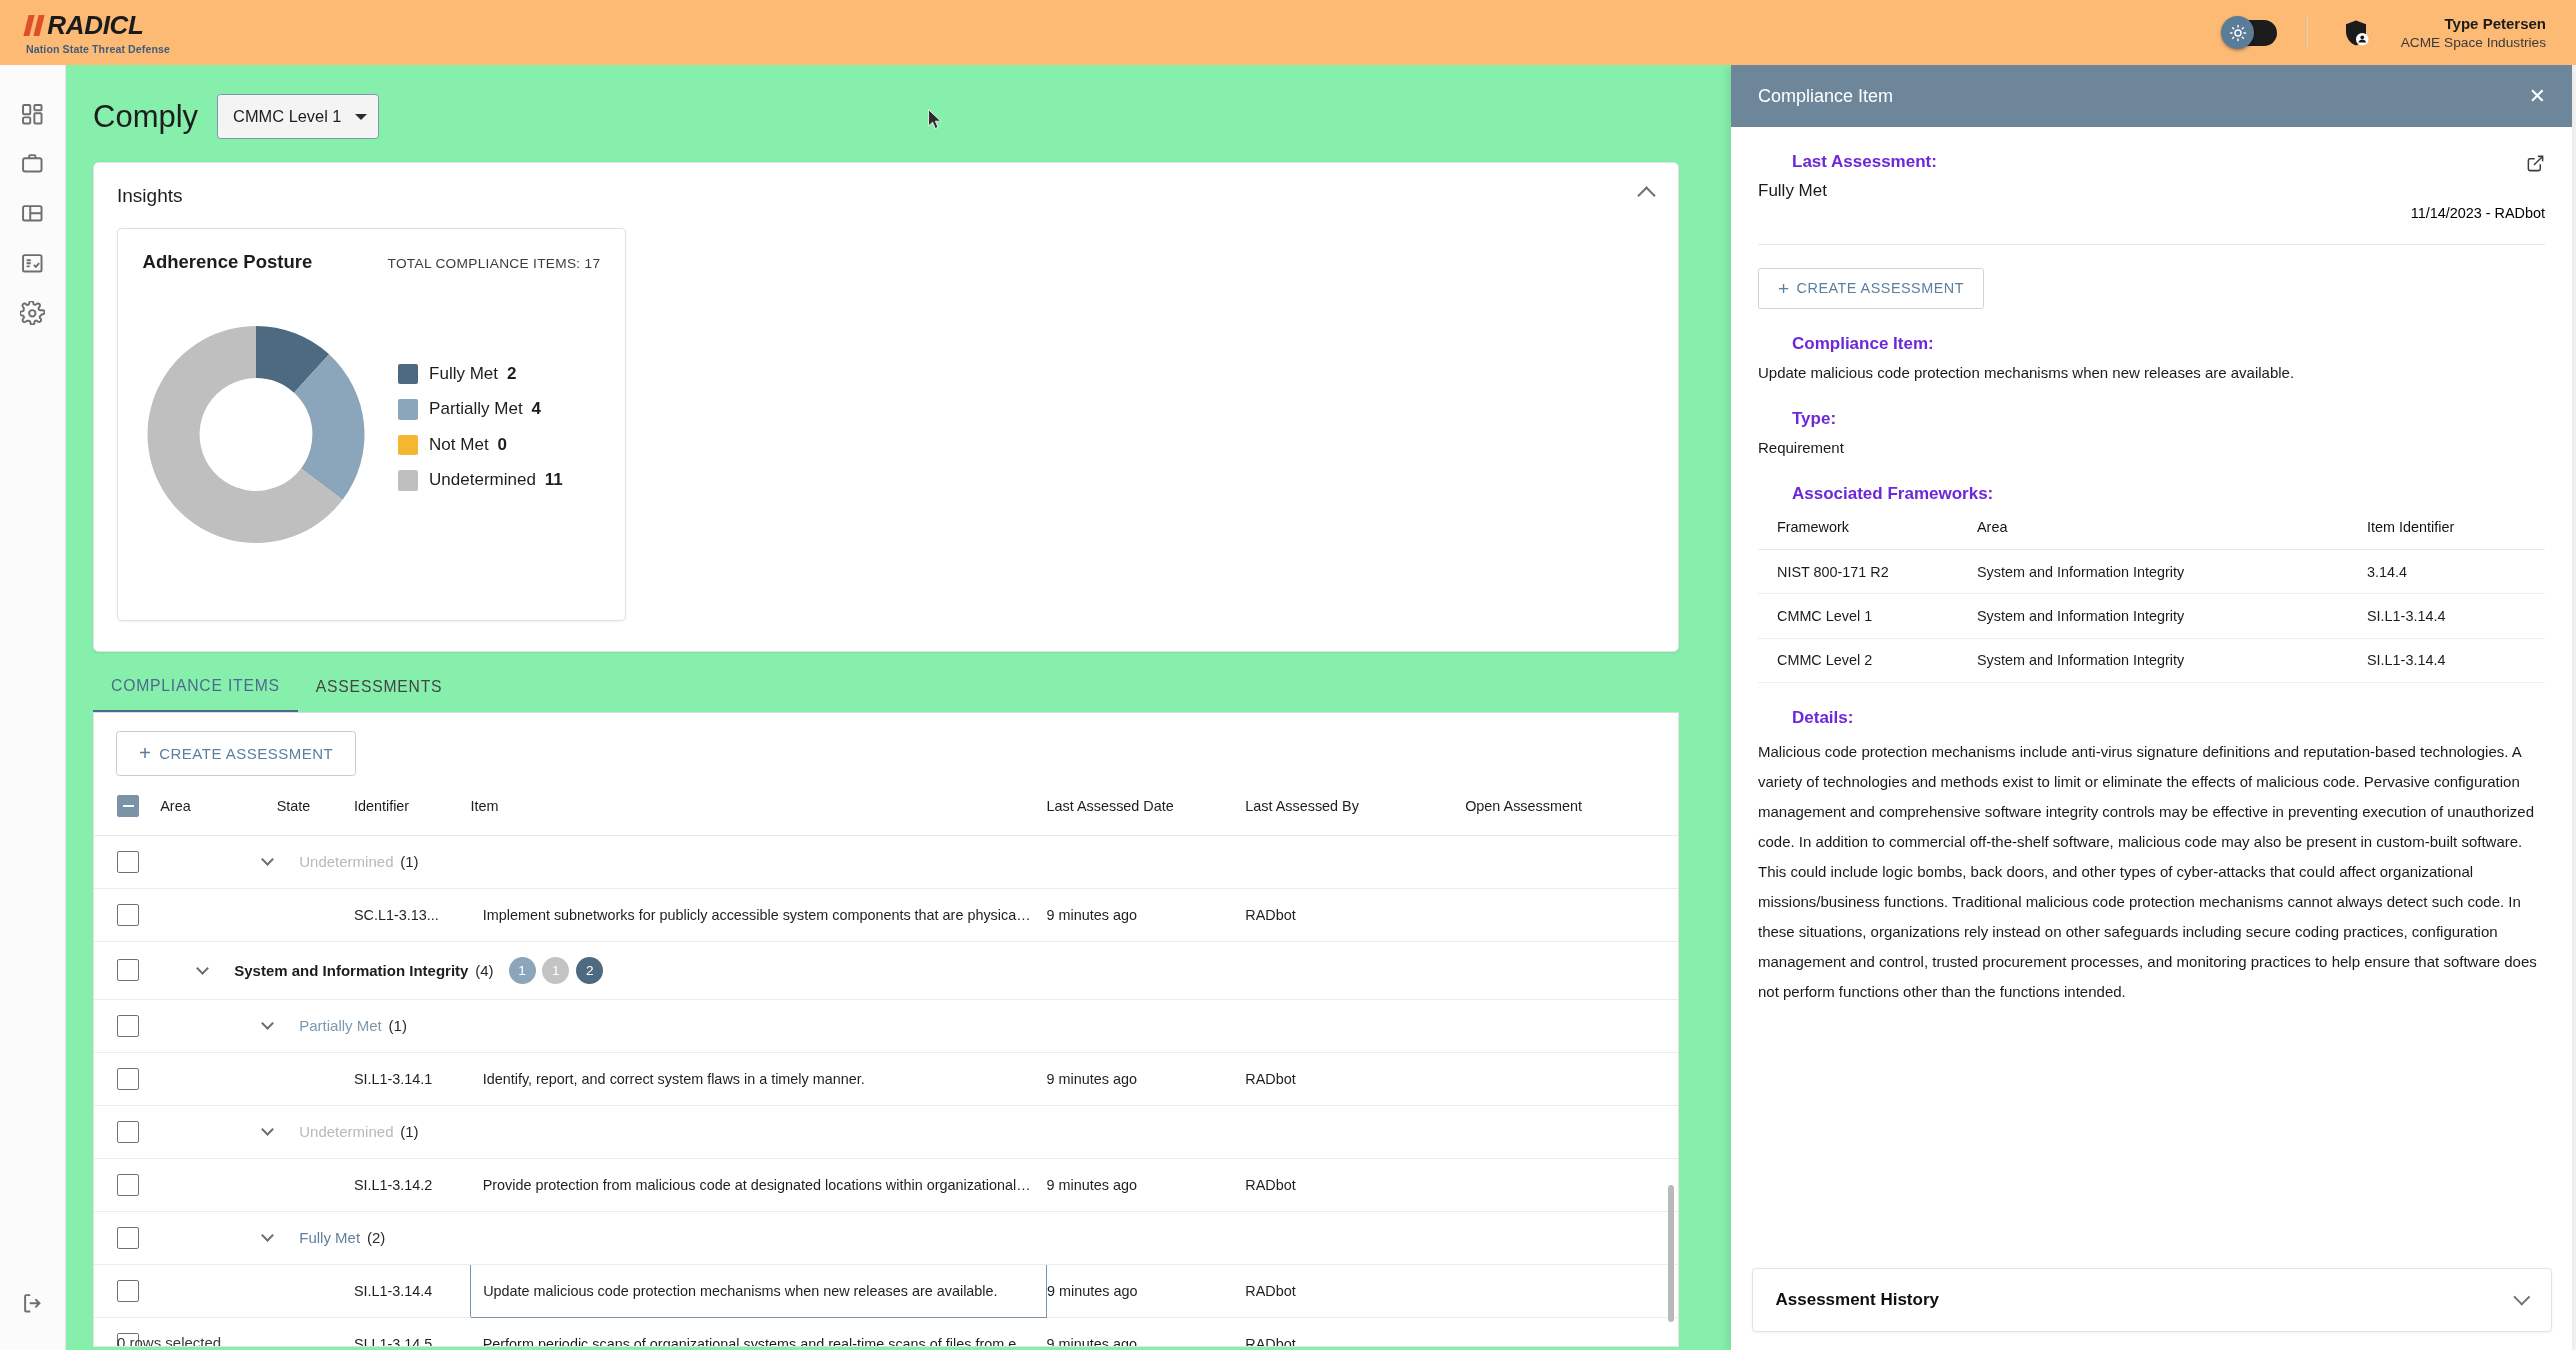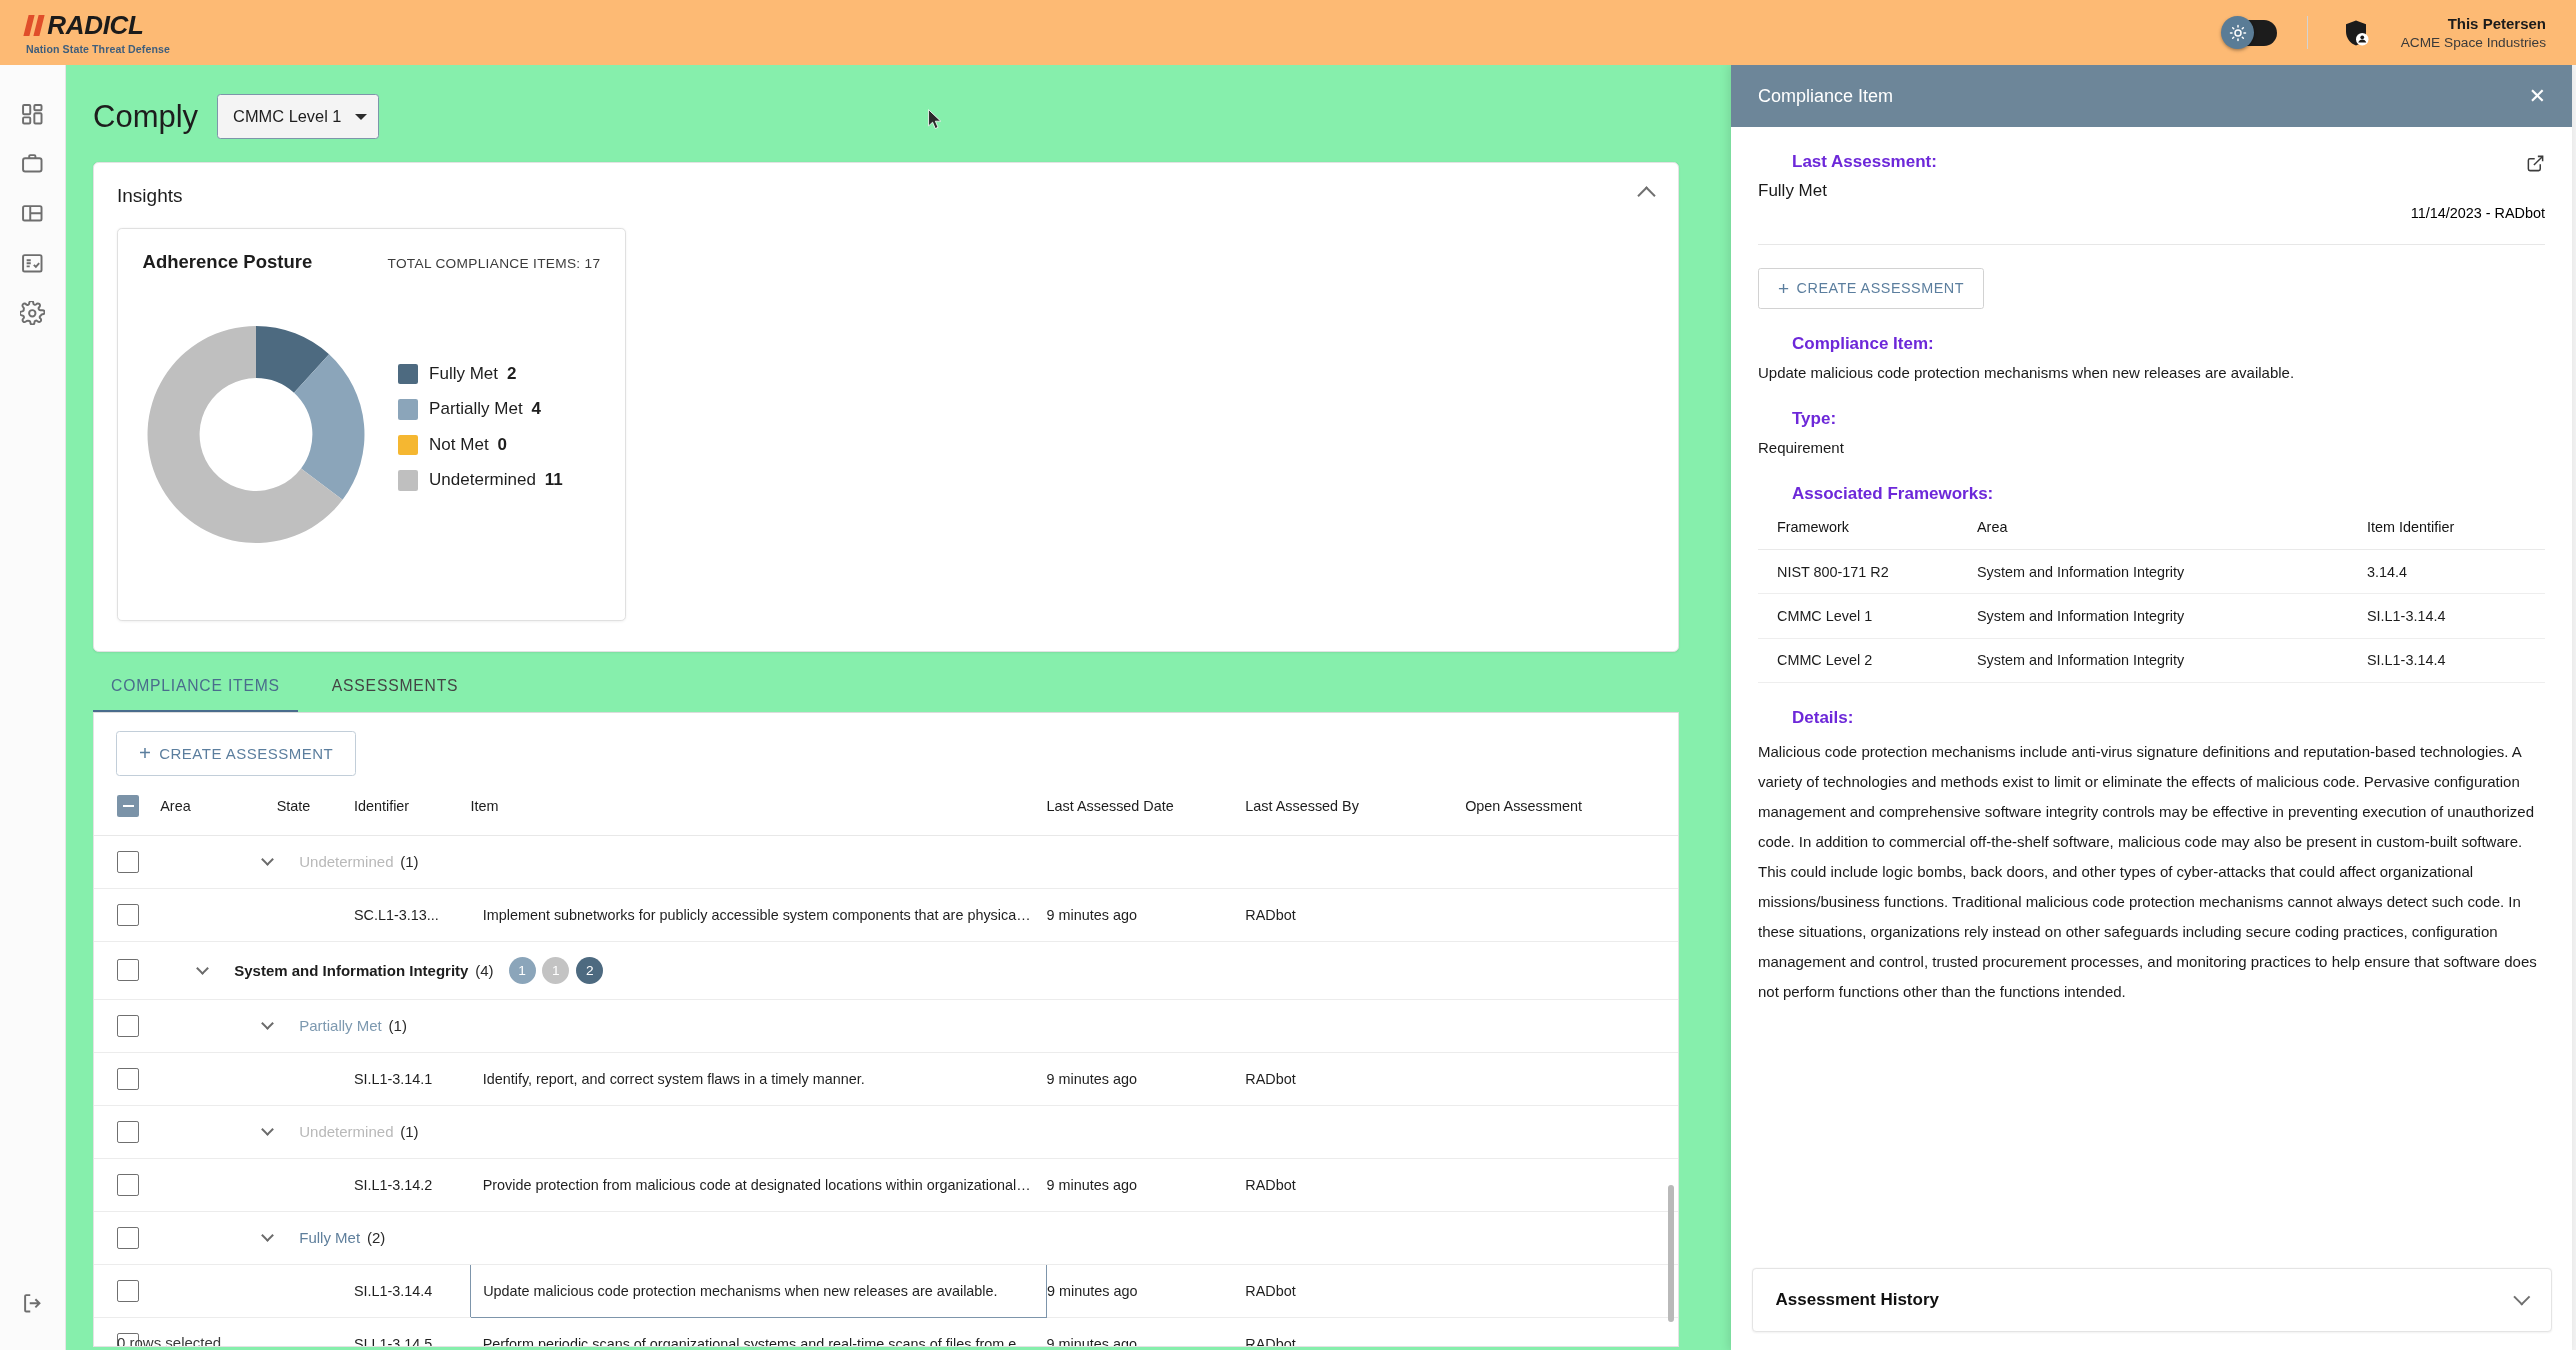--- a/index.html
+++ b/index.html
@@ -123,21 +123,21 @@
   .legend-txt b { font-weight: bold; margin-left: 4.1px; }
   #big-number {
     position: absolute; left: 0; top: 0; width: 100%; height: 100%;
     display: flex; align-items: center; justify-content: center;
     font-size: 66px; color: #141414; font-weight: normal;
   }
 
   
   #tabs {
     margin: 24.6px 27px 0 27px; width: 1586px;
-    display: flex; border-bottom: 0.7px solid #dcdcdc; align-items: flex-start; gap: 16px;
+    display: flex; border-bottom: 0.7px solid #dcdcdc; align-items: center;
   }
   .tab {
     font-size: 15.7px; letter-spacing: 0.8px; padding: 0 18px 15px 18px;
     cursor: pointer; color: #444;
   }
   .tab.active { color: #4a6c8c; border-bottom: 2.7px solid #4a6c8c; }
 
   #table-card {
     margin: 0 27px 0 27px; width: 1586px; height: 634px;
     background: #fff; border: 0.7px solid #e3e3e3; border-top: none;
@@ -308,21 +308,21 @@
     <div class="vdiv"></div>
     <div class="shield-wrap">
       <svg width="30" height="30" viewBox="0 0 24 24">
         <path d="M12 2 4 5v6c0 5 3.4 9.4 8 11 4.6-1.6 8-6 8-11V5z" fill="#1b1b1b"></path>
         <circle cx="17" cy="17" r="5" fill="#ffffff"></circle>
         <circle cx="17" cy="15.4" r="1.5" fill="#1b1b1b"></circle>
         <path d="M13.8 19.6c.5-1.7 1.7-2.5 3.2-2.5s2.7.8 3.2 2.5z" fill="#1b1b1b"></path>
       </svg>
     </div>
     <div id="user-block">
-      <div id="user-name">This Petersen</div>
+      <div id="user-name">Type Petersen</div>
       <div id="user-org">ACME Space Industries</div>
     </div>
   </div>
 </div>
 
 <div id="rail">
   <div class="rail-item">
     <svg width="24.6" height="24.6" viewBox="0 0 24 24" fill="none" stroke="#6e6e6e" stroke-width="1.9">
       <rect x="3" y="3" width="7" height="9" rx="1"></rect>
         <rect x="14" y="3" width="7" height="5" rx="1"></rect>

